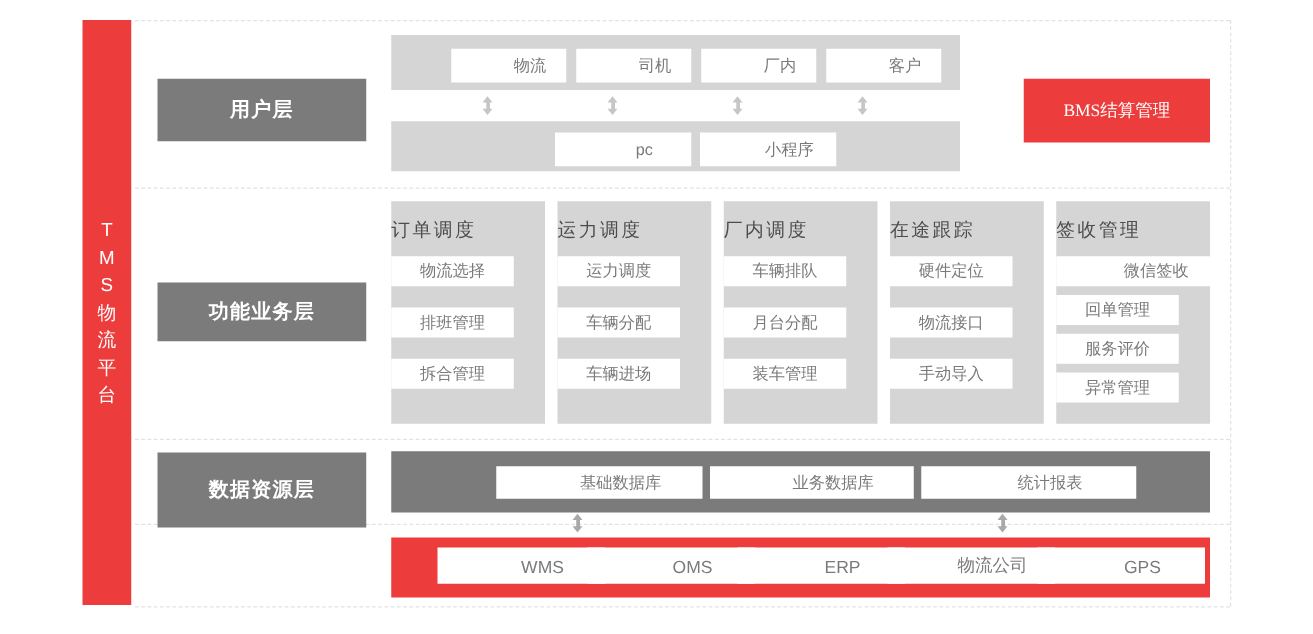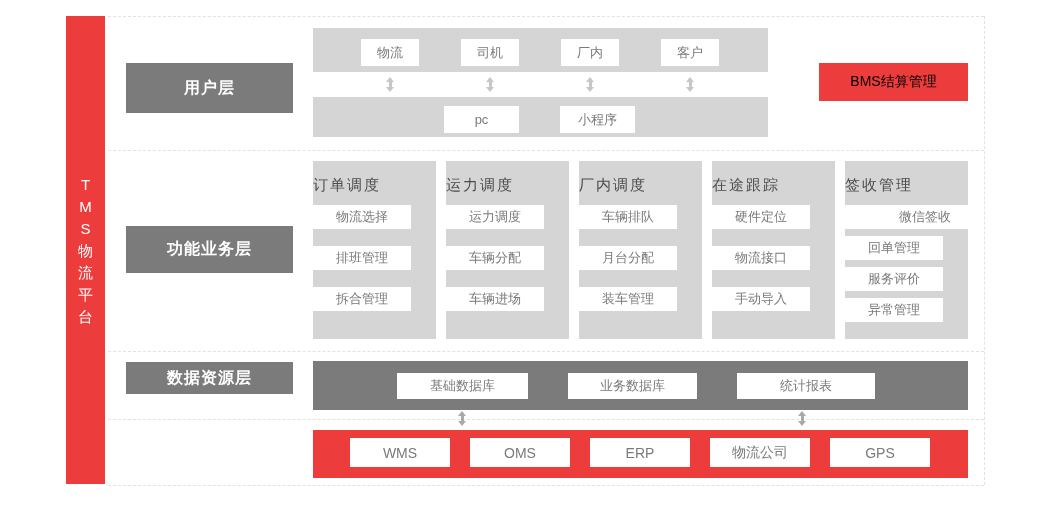--- a/index.html
+++ b/index.html
@@ -14,34 +14,34 @@
   .sidebar{position:absolute;left:66px;top:16px;width:39px;height:468px;background:#ed3c3c;
            display:flex;flex-direction:column;align-items:center;justify-content:center;gap:7px;}
   .sidebar span{color:#ffffff;font-size:15px;line-height:15px;}
 
   
   .layer-label{position:absolute;left:126px;width:167px;background:#7b7b7b;color:#ffffff;
                font-size:16px;font-weight:bold;letter-spacing:1px;
                display:flex;align-items:center;justify-content:center;}
   .lbl-user{top:63px;height:50px;}
   .lbl-biz{top:226px;height:47px;}
-  .lbl-data{top:362px;height:32px;}
+  .lbl-data{top:362px;height:60px;}
   .lbl-if{top:430px;height:48px;}
 
   
   .band{position:absolute;background:#d5d5d5;}
   .band-roles{left:313px;top:28px;width:455px;height:44px;}
   .band-clients{left:313px;top:97px;width:455px;height:40px;}
   .chip{position:absolute;background:#ffffff;color:#7a7a7a;font-size:13px;
-        display:flex;align-items:center;justify-content:center;}
+        display:flex;align-items:center;justify-content:center;padding-left:34px;}
   .role{top:39px;width:58px;height:27px;}
   .client{top:106px;width:75px;height:27px;}
 
-  .bms{position:absolute;left:819px;top:63px;width:149px;height:38px;background:#ed3c3c;
-       color:#000000;font-size:14px;display:flex;align-items:center;justify-content:center;}
+  .bms{position:absolute;left:819px;top:63px;width:149px;height:51px;background:#ed3c3c;
+       color:#ffffff;font-size:14px;display:flex;align-items:center;justify-content:center;font-family:Liberation Serif, serif;}
 
   
   .arrow{position:absolute;width:10px;height:15px;}
   .arrow::before{content:"";position:absolute;left:1px;top:0;
                  border-left:4px solid transparent;border-right:4px solid transparent;
                  border-bottom:5px solid #c6c6c6;}
   .arrow::after{content:"";position:absolute;left:1px;bottom:0;
                 border-left:4px solid transparent;border-right:4px solid transparent;
                 border-top:5px solid #c6c6c6;}
   .arrow .stem{position:absolute;left:3.5px;top:4px;width:3px;height:7px;background:#c6c6c6;}

